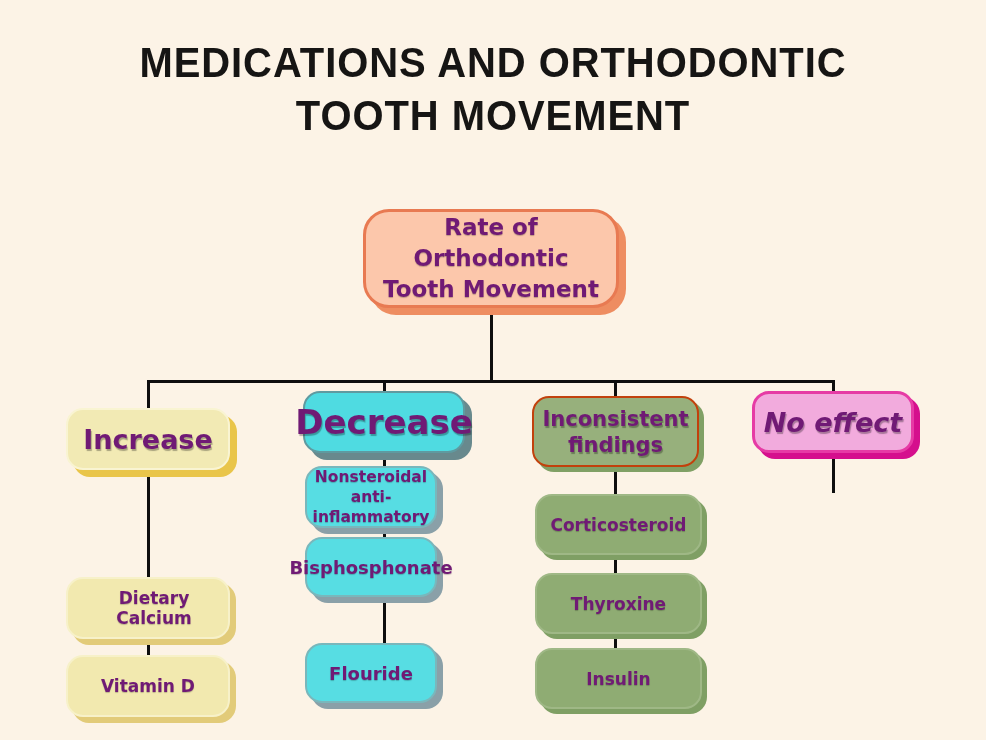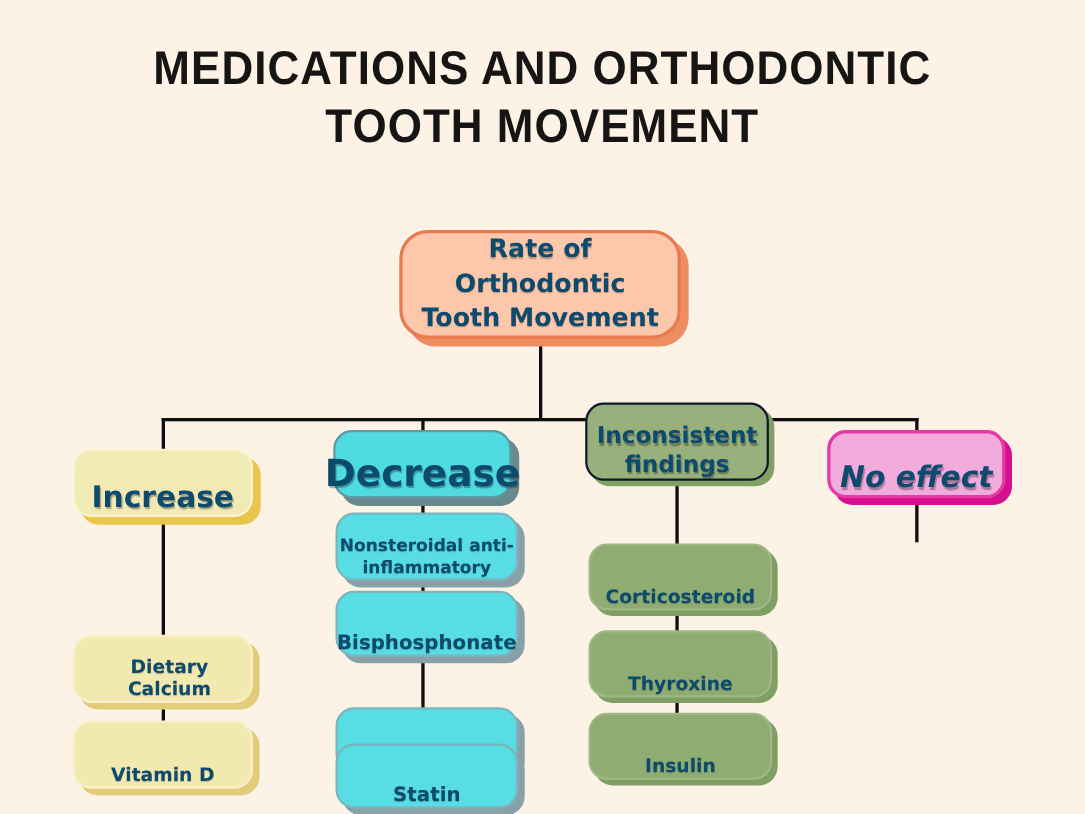--- a/index.html
+++ b/index.html
@@ -38,25 +38,25 @@
     position: absolute;
     background: #0e0e0e;
     z-index: 0;
   }
 
   
   .node {
     position: absolute;
     z-index: 1;
     display: flex;
-    align-items: flex-end;
+    align-items: center;
     justify-content: center;
     text-align: center;
     font-weight: bold;
-    color: #0c4a6e;
+    color: #701a75;
     box-sizing: border-box;
     border-radius: 17px;
   }
 
   
   .root {
     left: 363px; top: 209px; width: 256px; height: 99px;
     background: #fcc7ab;
     border: 3px solid #e87a52;
     border-radius: 26px;
@@ -94,36 +94,36 @@
 
   
   .cyan-header {
     left: 303px; top: 391px; width: 162px; height: 62px;
     background: #4fdbe1;
     border: 2px solid #5f9aa0;
     box-shadow: 7px 7px 0 #68898d;
     font-size: 34px;
   }
   .cyan-item {
-    left: 305px; width: 166px;
+    left: 305px; width: 132px;
     background: #57dde3;
     border: 2px solid #79b7bc;
     box-shadow: 6px 6px 0 #8aa0a8;
     font-size: 17px;
   }
   #nonsteroidal { top: 466px; height: 62px; font-size: 15.5px; line-height: 20px; }
   #bisphosphonate { top: 537px; height: 60px; font-size: 18px; }
   #flouride { top: 607px; height: 60px; font-size: 18px; margin-top: 36px; }
   #statin { top: 676px; height: 59px; font-size: 18px; }
 
   
   .green-header {
-    left: 532px; top: 366px; width: 167px; height: 71px;
+    left: 532px; top: 396px; width: 167px; height: 71px;
     background: #97b07c;
-    border: 2px solid #0f172a;
+    border: 2px solid #c2410c;
     box-shadow: 5px 5px 0 #80a065;
     font-size: 21px;
     line-height: 26px;
   }
   .green-item {
     left: 535px; width: 167px; height: 61px;
     background: #8fac73;
     border: 2px solid #9fb886;
     box-shadow: 5px 5px 0 #7f9f64;
     font-size: 17px;
@@ -188,23 +188,20 @@
   </div>
   <div class="node cyan-item" id="nonsteroidal">
     <span class="item-label">Nonsteroidal anti-inflammatory</span>
   </div>
   <div class="node cyan-item" id="bisphosphonate">
     <span class="item-label">Bisphosphonate</span>
   </div>
   <div class="node cyan-item" id="flouride">
     <span class="item-label">Flouride</span>
   </div>
-  <div class="node cyan-item" id="statin">
-    <span class="item-label">Statin</span>
-  </div>
 
   <div class="node green-header">
     <span class="header-label">Inconsistent findings</span>
   </div>
   <div class="node green-item" id="corticosteroid">
     <span class="item-label">Corticosteroid</span>
   </div>
   <div class="node green-item" id="thyroxine">
     <span class="item-label">Thyroxine</span>
   </div>

